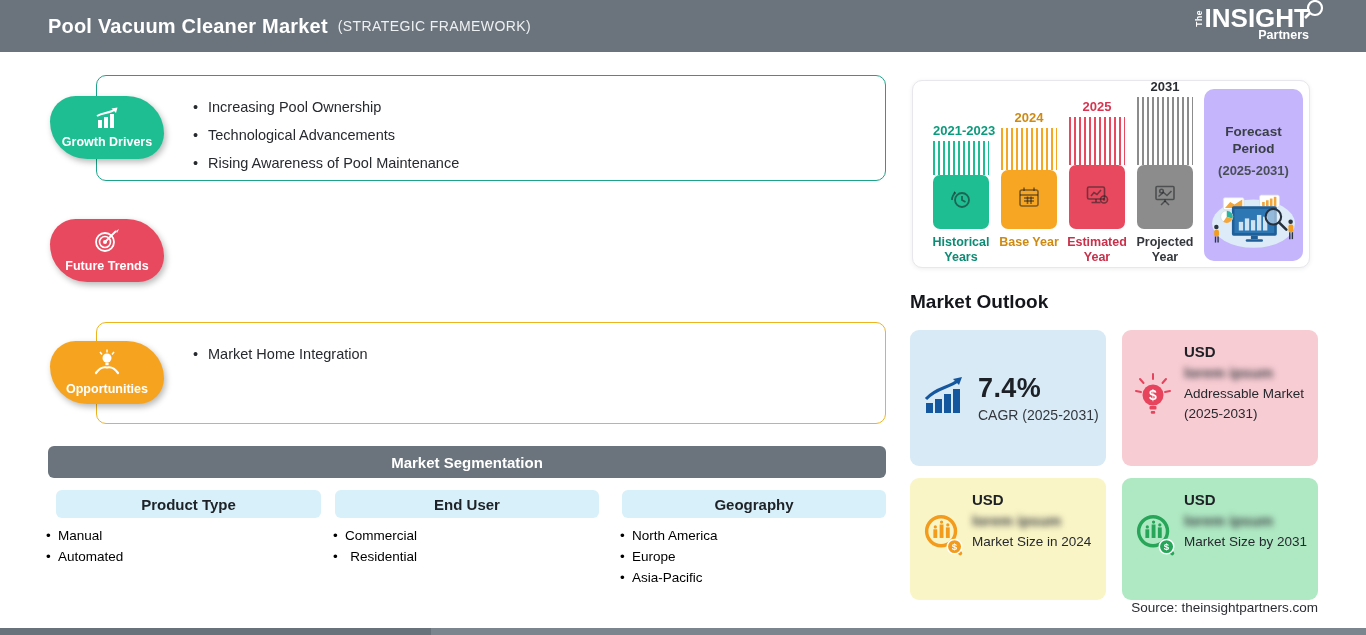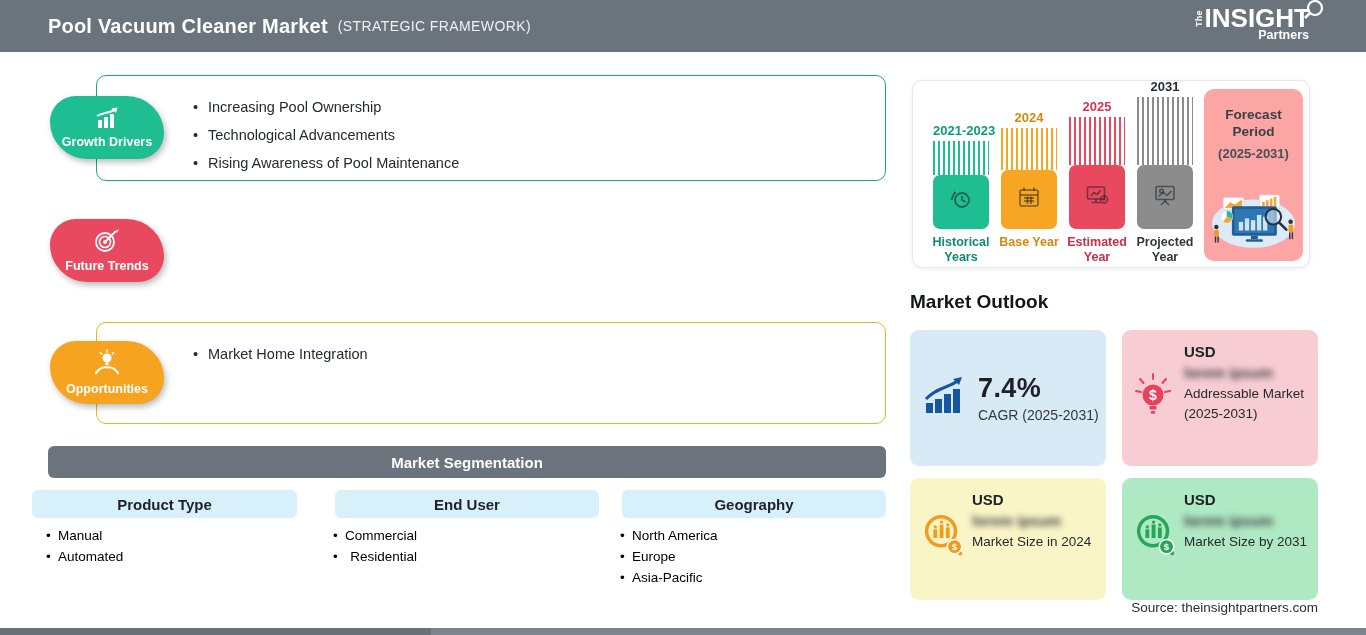--- a/index.html
+++ b/index.html
@@ -38,21 +38,21 @@
   #badge-2 { top:341px; background:#F6A41F; }
   .badge-label { font-size:12.5px; font-weight:bold; white-space:nowrap; }
 
   
   .seg-bar { position:absolute; left:48px; top:446px; width:838px; height:32px;
              background:#6B747C; border-radius:6px; color:#fff; font-weight:bold;
              font-size:15px; display:flex; align-items:center; justify-content:center; }
   .seg-head { position:absolute; top:490px; height:28px; background:#D7F0F9;
               border-radius:6px; display:flex; align-items:center; justify-content:center;
               font-weight:bold; font-size:15px; color:#1e2227; }
-  #segh-0 { left:32px;  width:265px; }
+  #segh-0 { left:56px;  width:265px; }
   #segh-1 { left:335px; width:264px; }
   #segh-2 { left:622px; width:264px; }
   .seg-list { position:absolute; top:525px; list-style:none; }
   #segl-0 { left:46px; } #segl-1 { left:333px;text-align:right; } #segl-2 { left:620px; }
   .seg-list li { font-size:13.5px; color:#000000; line-height:21px; position:relative; padding-left:12px; }
   .seg-list li::before { content:"•"; position:absolute; left:0; }
 
   
   .tl-card { position:absolute; left:912px; top:80px; width:398px; height:188px;
              background:#fff; border:1px solid #e7e7ec; border-radius:10px;
@@ -70,21 +70,21 @@
   .tbar .year { position:absolute; bottom:100%; margin-bottom:3px; width:100%;
                 text-align:center; font-weight:bold; font-size:13px; white-space:nowrap; }
   #tbar-0 .year { color:#0C9B7C; } #tbar-1 .year { color:#CE8A12; }
   #tbar-2 .year { color:#D63551; } #tbar-3 .year { color:#2A2D33; }
   .tbar-label { position:absolute; top:154px; width:72px; text-align:center;
                 font-size:12.5px; font-weight:bold; line-height:15px; }
   #tlab-0 { left:12px;  color:#0E8B74; } #tlab-1 { left:80px;  color:#CE8A12; }
   #tlab-2 { left:148px; color:#C9304A; } #tlab-3 { left:216px; color:#34383D; }
 
   .forecast { position:absolute; left:291px; top:8px; width:99px; height:172px;
-              background:#fca5a5; border-radius:10px; text-align:center; padding-top:17px; }
+              background:#c4b5fd; border-radius:10px; text-align:center; padding-top:34px; }
   .forecast-title { font-size:13.5px; font-weight:bold; color:#3A3F46; line-height:17px;
                     width:72px; margin:0 auto; }
   .forecast-range { font-size:13px; font-weight:bold; color:#4A4F57; margin-top:6px; }
   .illus { position:absolute; bottom:3px; left:2px; }
 
   
   .outlook-title { position:absolute; left:910px; top:291px; font-size:19px;
                    font-weight:bold; color:#14161c; }
   .ocard { position:absolute; border-radius:9px; }
   #ocard-0 { left:910px;  top:330px; width:196px; height:136px; background:#D8EAF6;

